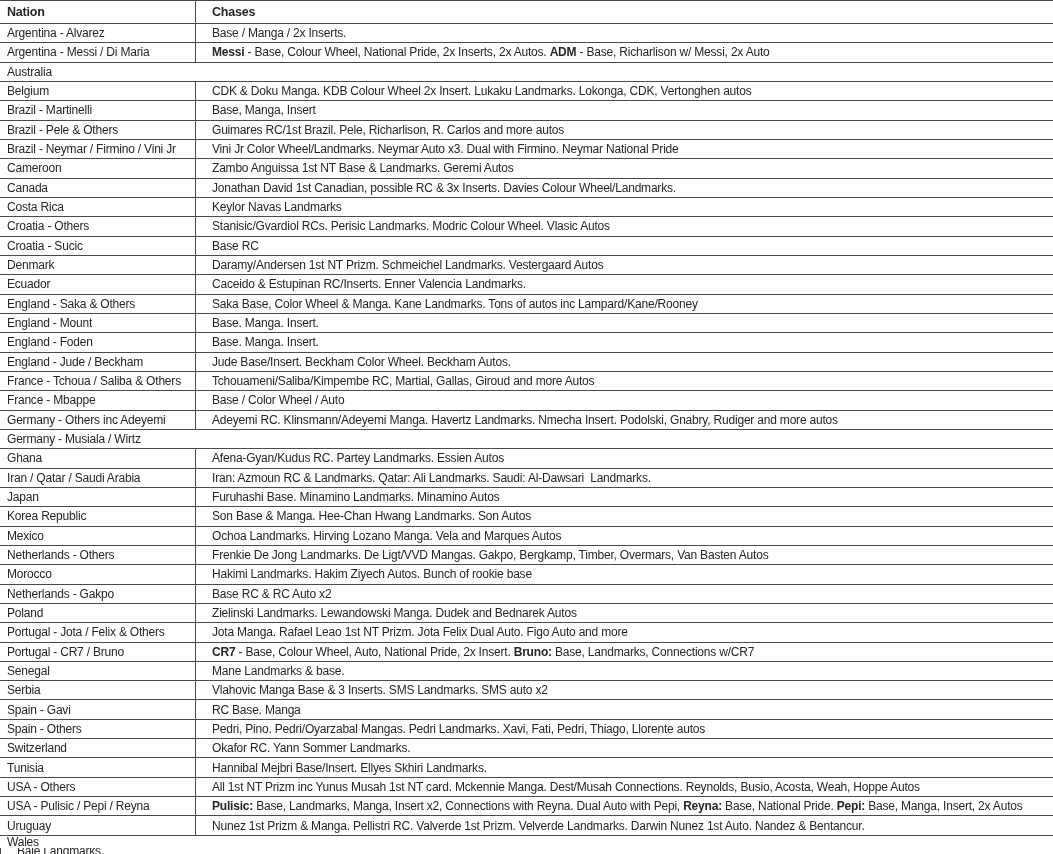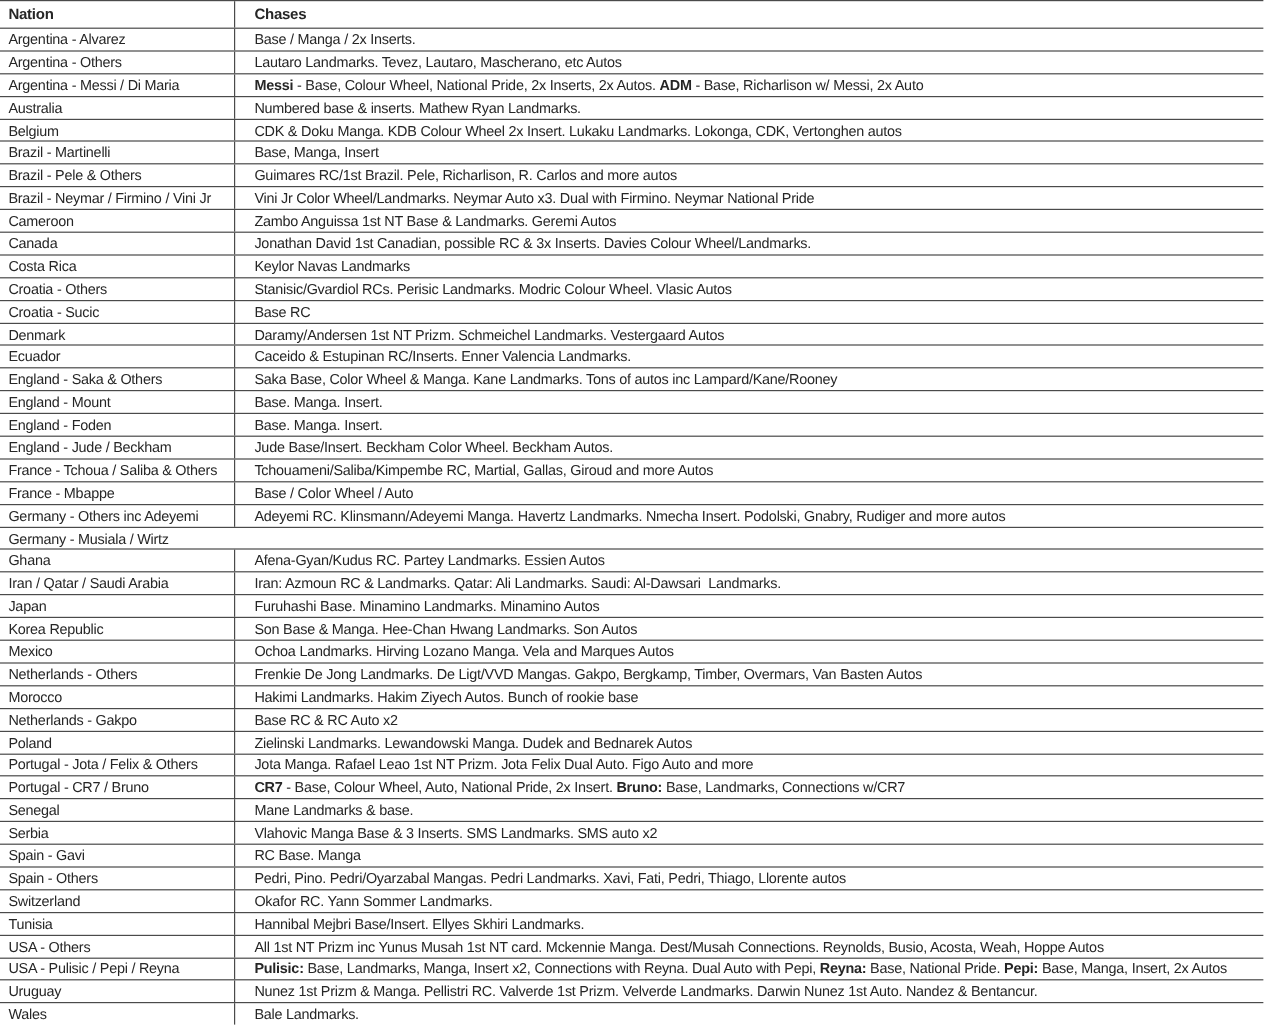--- a/index.html
+++ b/index.html
@@ -11,21 +11,21 @@
   .table{
     width:1053px; height:854px; box-sizing:border-box;
     border-top:1px solid var(--line);
     display:flex; flex-direction:column;
   }
   .row{ display:flex; box-sizing:border-box; border-bottom:1px solid var(--line); min-height:0;text-align:center; }
   .header-row{ flex:0 0 23px; }
   .header-row .cell{ font-weight:700; font-size:12.5px; }
   .tbody{ flex:1 1 auto; display:flex; flex-direction:column; min-height:0; }
   .tbody .row{ flex:1 1 0; }
-  .tbody .row:last-child{ border-bottom:none; }
+  .tbody .row:last-child{ border-bottom:none;flex-direction:column; }
   .cell{
     display:flex; align-items:center; box-sizing:border-box;
     white-space:pre; overflow:hidden;
     color:var(--text); font-size:12px; letter-spacing:-0.2px; line-height:1;
   }
   .nation{ width:195px; flex:none; padding-left:7px; }
   .chases{ flex:1 1 auto; border-left:1px solid var(--line); padding-left:16px; }
   .b{ font-weight:700; }
 </style>
 </head>
@@ -35,30 +35,25 @@
   <div class="row header-row">
     <div class="cell nation">Nation</div>
     <div class="cell chases">Chases</div>
   </div>
   <div class="tbody">
       <div class="row">
         <div class="cell nation">Argentina - Alvarez</div>
         <div class="cell chases"><span>Base / Manga / 2x Inserts.</span></div>
       </div>
       <div class="row">
-        <div class="cell nation">Argentina - Others</div>
-        <div class="cell chases"><span>Lautaro Landmarks. Tevez, Lautaro, Mascherano, etc Autos</span></div>
-      </div>
-      <div class="row">
         <div class="cell nation">Argentina - Messi / Di Maria</div>
         <div class="cell chases"><span class="b">Messi</span><span> - Base, Colour Wheel, National Pride, 2x Inserts, 2x Autos. </span><span class="b">ADM</span><span> - Base, Richarlison w/ Messi, 2x Auto</span></div>
       </div>
       <div class="row">
         <div class="cell nation">Australia</div>
-        <div class="cell chases"><span>Numbered base &amp; inserts. Mathew Ryan Landmarks.</span></div>
       </div>
       <div class="row">
         <div class="cell nation">Belgium</div>
         <div class="cell chases"><span>CDK &amp; Doku Manga. KDB Colour Wheel 2x Insert. Lukaku Landmarks. Lokonga, CDK, Vertonghen autos</span></div>
       </div>
       <div class="row">
         <div class="cell nation">Brazil - Martinelli</div>
         <div class="cell chases"><span>Base, Manga, Insert</span></div>
       </div>
       <div class="row">

